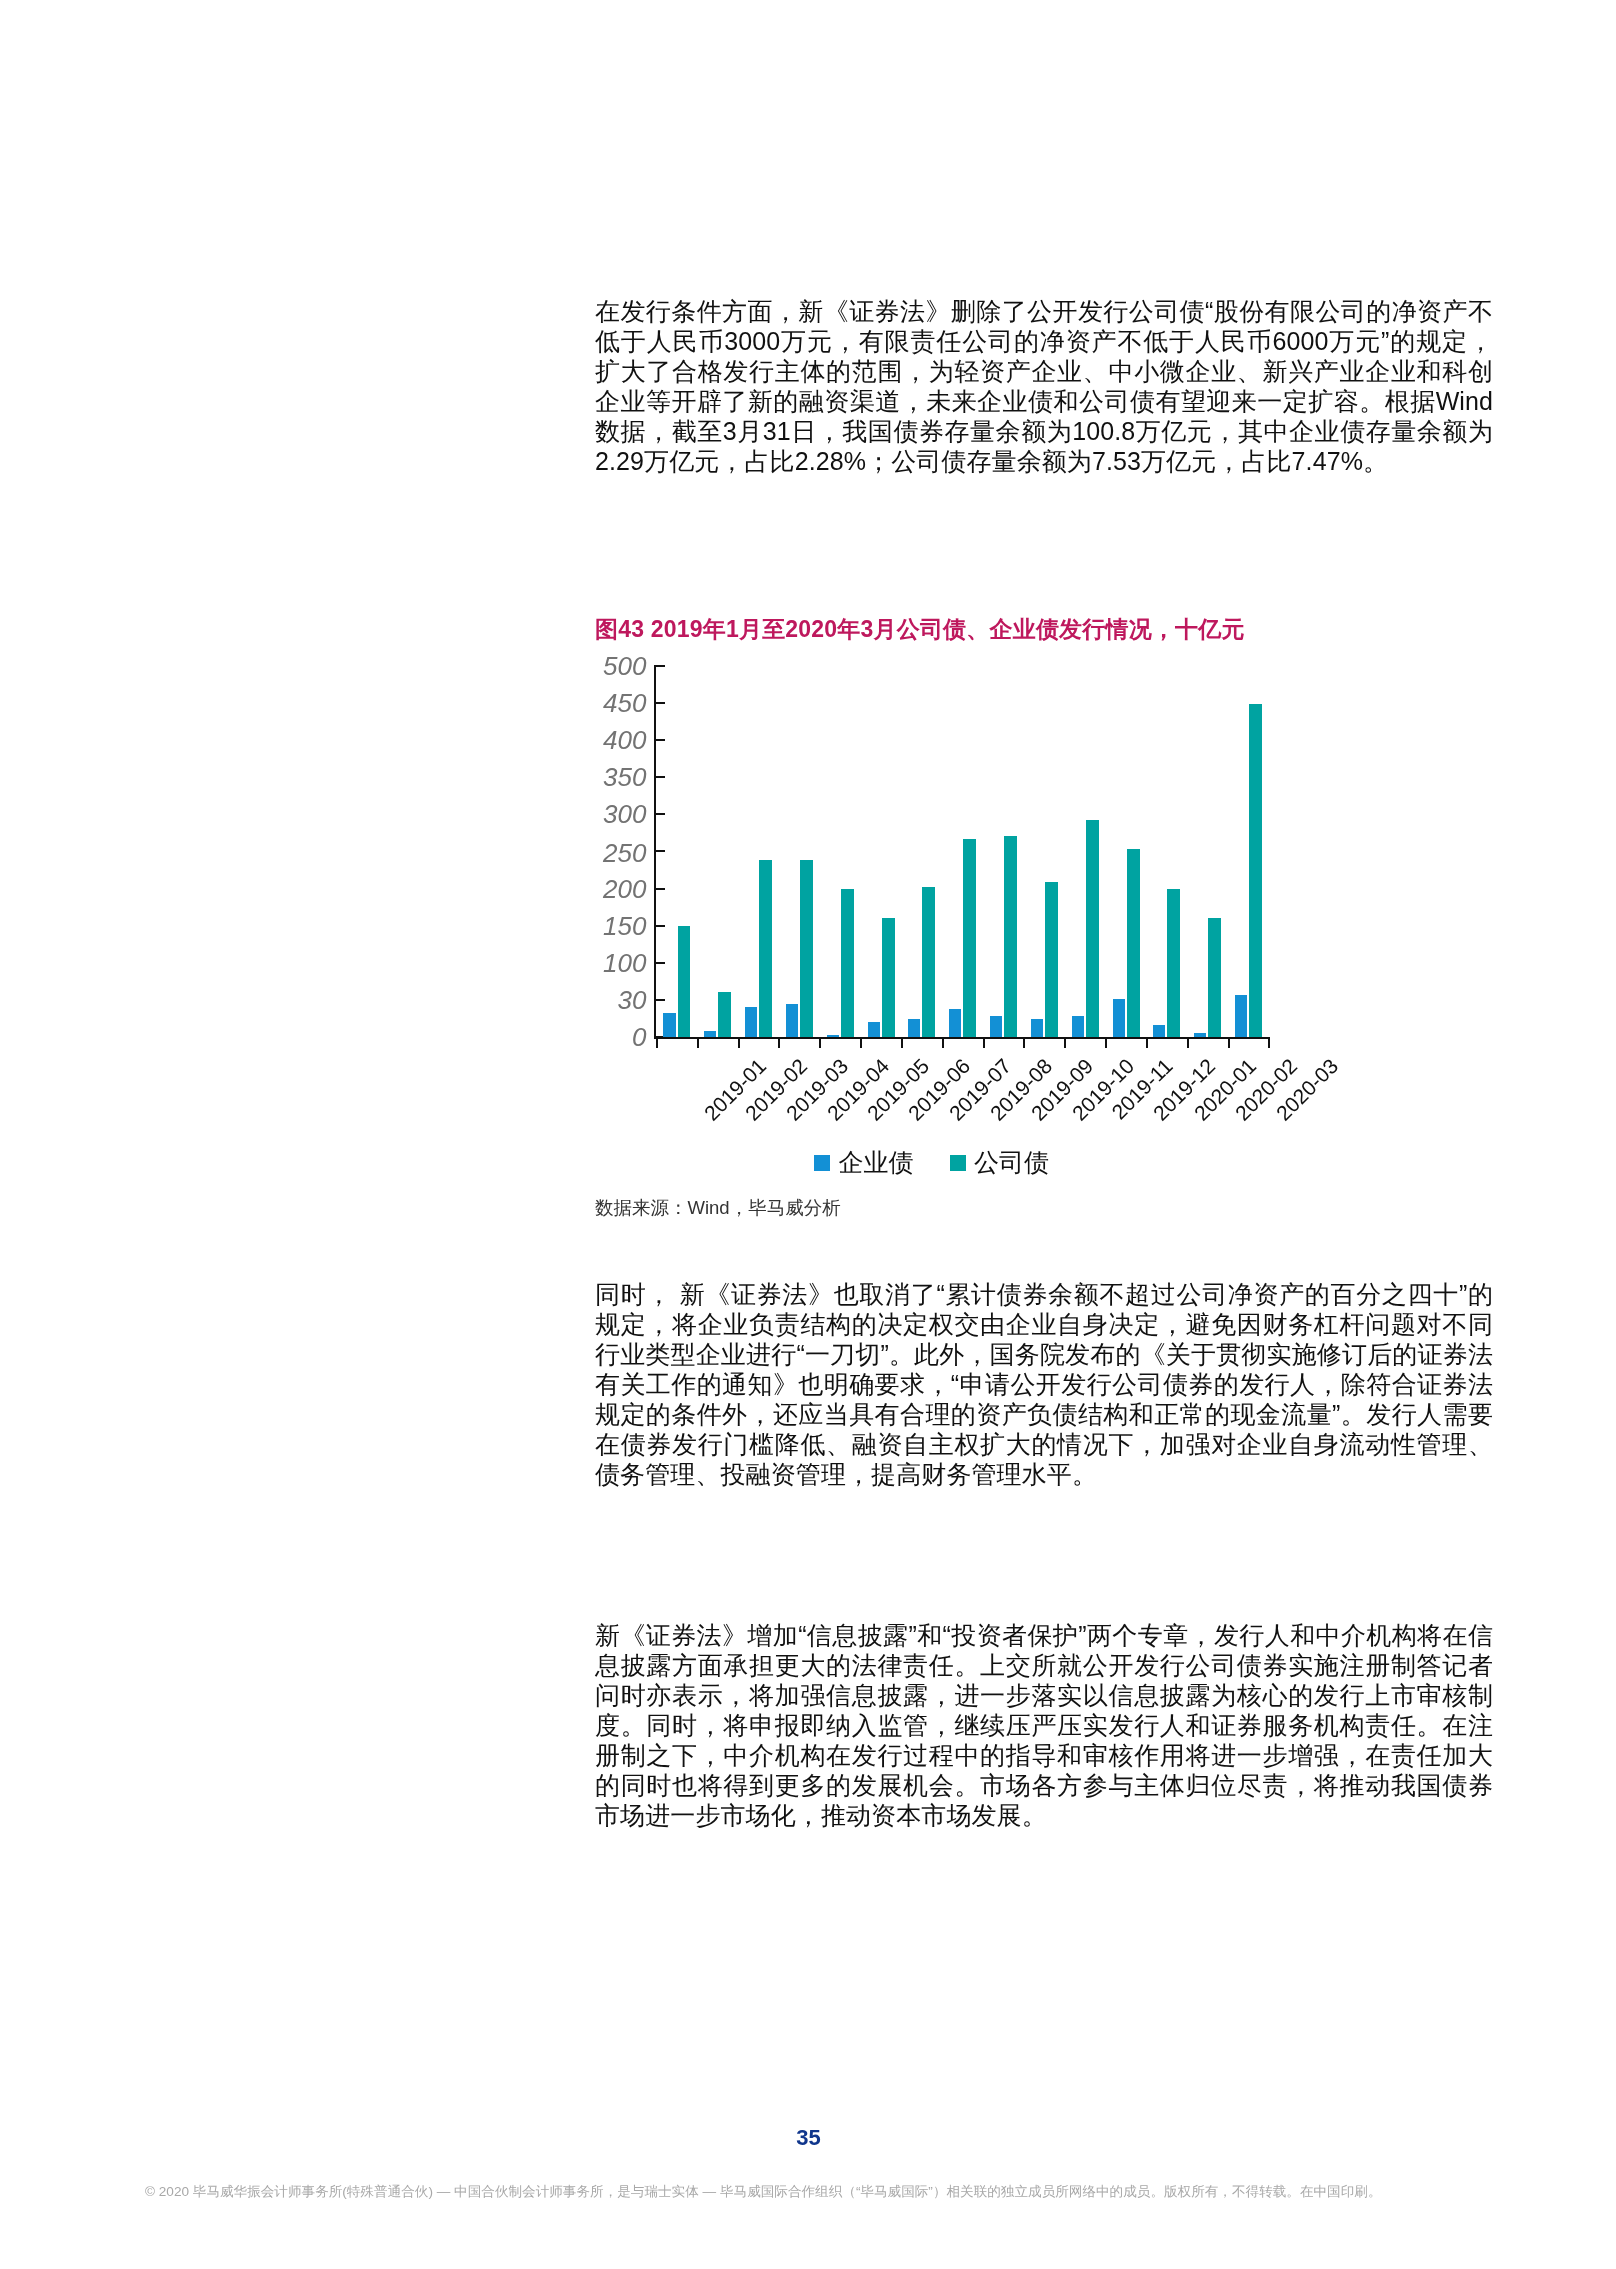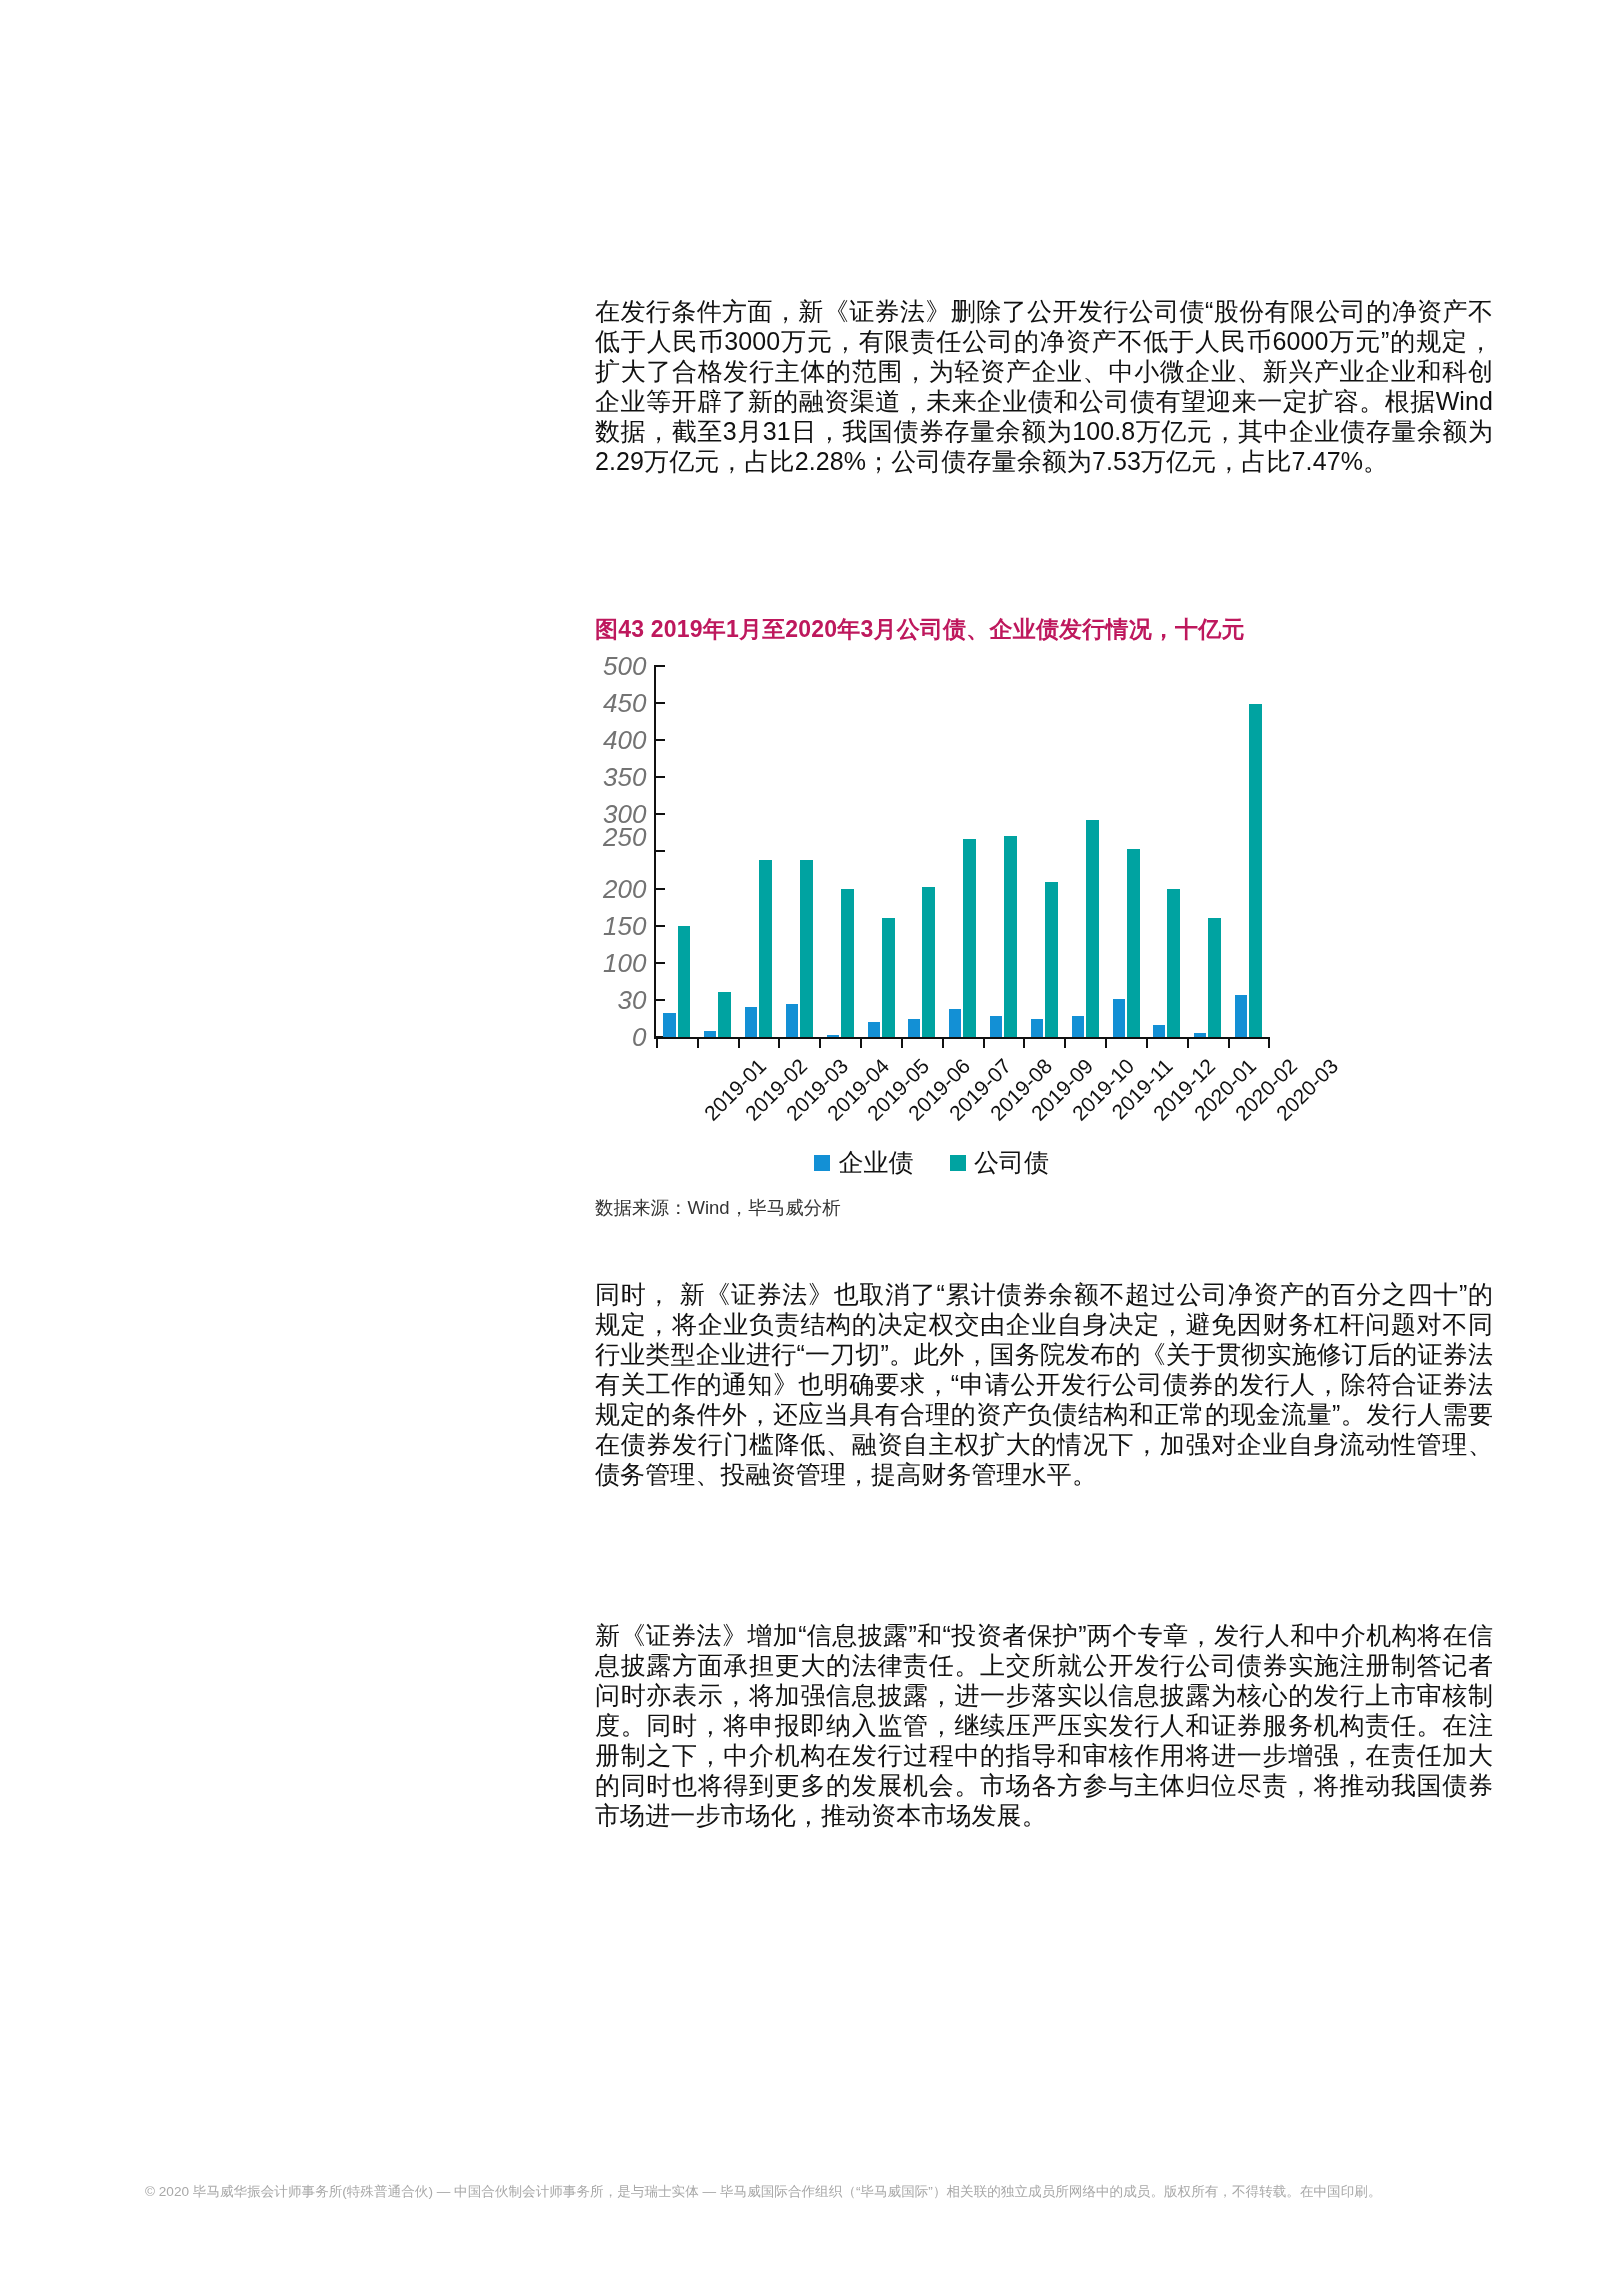--- a/index.html
+++ b/index.html
@@ -165,21 +165,21 @@
     <div class="fig-title">图43 2019年1月至2020年3月公司债、企业债发行情况，十亿元</div>
 
     <div class="chart-wrap">
       <div class="plot-outer">
         <div class="yaxis-labels" id="ylabels">
             <span style="top: 371px;">0</span>
             <span style="top: 334px;">30</span>
             <span style="top: 297px;">100</span>
             <span style="top: 260px;">150</span>
             <span style="top: 223px;">200</span>
-            <span style="top: 171px;">250</span>
+            <span style="top: 187px;">250</span>
             <span style="top: 148px;">300</span>
             <span style="top: 111px;">350</span>
             <span style="top: 74px;">400</span>
             <span style="top: 37px;">450</span>
             <span style="top: 0px;">500</span>
           </div>
         <div class="axis-line-y"></div>
         <div id="yticks">
             <div class="tick-y" style="top: 371px;"></div>
             <div class="tick-y" style="top: 334px;"></div>
@@ -308,16 +308,17 @@
   </div>
 
   <div class="col" style="top:1620px;">
     <p class="body-text">新《证券法》增加“信息披露”和“投资者保护”两个专章，发行人和中介机构将在信息披露方面承担更大的法律责任。上交所就公开发行公司债券实施注册制答记者问时亦表示，将加强信息披露，进一步落实以信息披露为核心的发行上市审核制度。同时，将申报即纳入监管，继续压严压实发行人和证券服务机构责任。在注册制之下，中介机构在发行过程中的指导和审核作用将进一步增强，在责任加大的同时也将得到更多的发展机会。市场各方参与主体归位尽责，将推动我国债券市场进一步市场化，推动资本市场发展。</p>
   </div>
 
   <div class="col" style="top:1279px;">
     <p class="body-text">同时，  新《证券法》也取消了“累计债券余额不超过公司净资产的百分之四十”的规定，将企业负责结构的决定权交由企业自身决定，避免因财务杠杆问题对不同行业类型企业进行“一刀切”。此外，国务院发布的《关于贯彻实施修订后的证券法有关工作的通知》也明确要求，“申请公开发行公司债券的发行人，除符合证券法规定的条件外，还应当具有合理的资产负债结构和正常的现金流量”。发行人需要在债券发行门槛降低、融资自主权扩大的情况下，加强对企业自身流动性管理、债务管理、投融资管理，提高财务管理水平。</p>
   </div>
 
+  <div class="page-num">35</div>
   <div class="footnote">© 2020 毕马威华振会计师事务所(特殊普通合伙) — 中国合伙制会计师事务所，是与瑞士实体 — 毕马威国际合作组织（“毕马威国际”）相关联的独立成员所网络中的成员。版权所有，不得转载。在中国印刷。</div>
 
 </div>
 
 
 </body></html>

